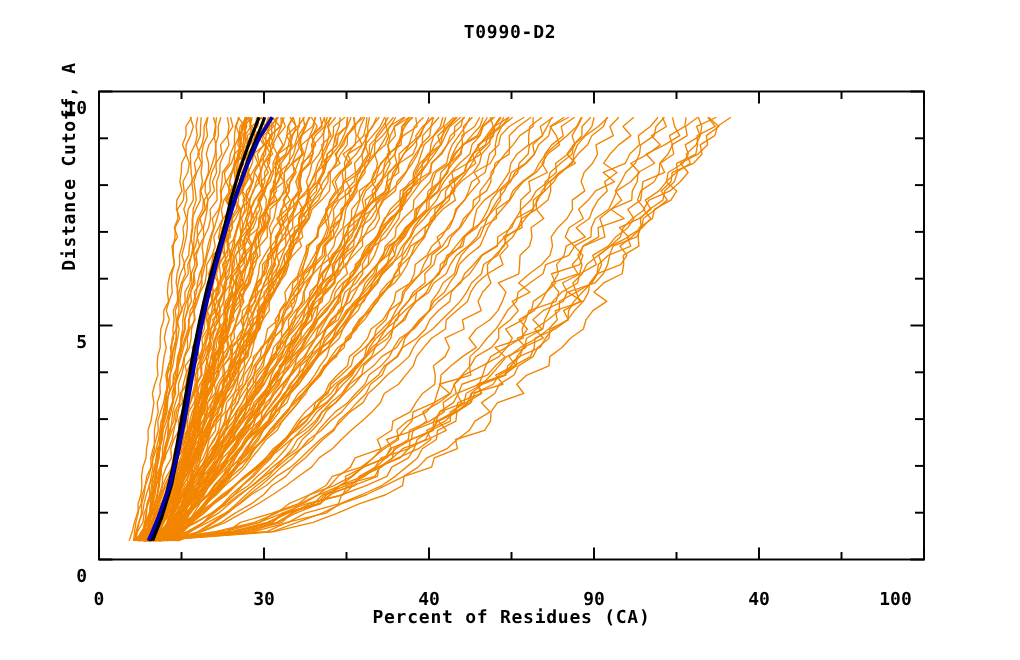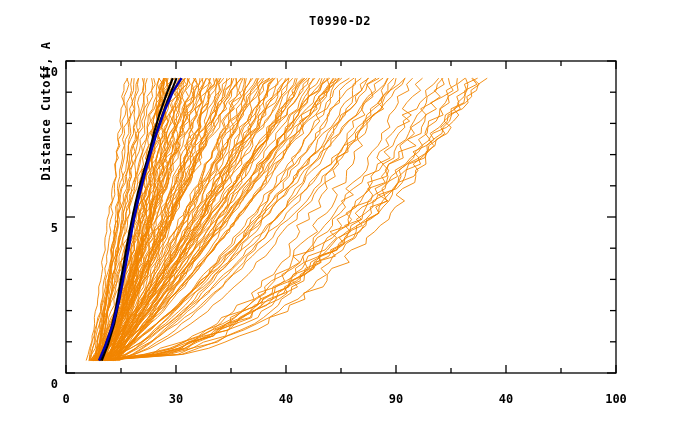--- a/index.html
+++ b/index.html
@@ -54,20 +54,21 @@
   .yt{transform:translate(-100%,-50%);}
 </style>
 </head>
 <body>
 
 <div id="root">
 
   <div id="title">T0990-D2</div>
 
   <div id="ylabel">Distance Cutoff, A</div>
+  <div id="xlabel">Percent of Residues (CA)</div>
 
   <svg id="plot-svg" width="680" height="440">
     <defs>
       <clipPath id="plotclip">
           <rect x="66" y="61" width="550" height="312"></rect>
         </clipPath>
     </defs>
     <g id="curves" clip-path="url(#plotclip)">
         <path d="M110.60 360.52 L111.62 354.38 L112.57 348.24 L114.11 342.11 L116.35 335.97 L117.13 329.83 L119.52 323.69 L120.74 317.55 L122.38 311.41 L123.36 305.28 L124.53 299.14 L123.42 293.00 L124.82 286.86 L127.68 280.72 L129.26 274.58 L130.11 268.45 L129.83 262.31 L130.97 256.17 L134.16 250.03 L134.34 243.89 L133.52 237.75 L137.52 231.62 L136.57 225.48 L139.36 219.34 L140.27 213.20 L138.14 207.06 L141.61 200.93 L140.14 194.79 L142.49 188.65 L142.39 182.51 L146.22 176.37 L144.56 170.23 L149.19 164.10 L147.43 157.96 L148.08 151.82 L153.78 145.68 L153.55 139.54 L155.75 133.40 L156.40 127.27 L156.87 121.13 L156.48 114.99 L156.38 108.85 L156.29 102.71 L162.15 96.57 L162.44 90.44 L163.45 84.30 L158.67 78.16 " fill="none" stroke="#f28500" stroke-width="0.9" stroke-linejoin="round"></path>
         <path d="M107.34 360.52 L109.56 354.38 L111.27 348.24 L113.78 342.11 L114.91 335.97 L117.80 329.83 L118.07 323.69 L119.73 317.55 L121.51 311.41 L122.96 305.28 L124.97 299.14 L127.03 293.00 L125.97 286.86 L129.14 280.72 L130.64 274.58 L130.13 268.45 L132.29 262.31 L131.34 256.17 L134.37 250.03 L133.61 243.89 L136.00 237.75 L138.12 231.62 L140.58 225.48 L138.65 219.34 L139.19 213.20 L143.78 207.06 L142.32 200.93 L145.53 194.79 L145.59 188.65 L144.32 182.51 L145.66 176.37 L147.14 170.23 L149.01 164.10 L148.69 157.96 L150.93 151.82 L152.65 145.68 L153.71 139.54 L153.63 133.40 L153.33 127.27 L157.04 121.13 L158.60 114.99 L158.62 108.85 L159.95 102.71 L160.46 96.57 L160.30 90.44 L161.72 84.30 L165.89 78.16 " fill="none" stroke="#f28500" stroke-width="0.9" stroke-linejoin="round"></path>
@@ -264,18 +265,18 @@
         <line x1="616" y1="61" x2="607" y2="61" stroke="#000" stroke-width="1.3"></line>
       </g>
   </svg>
 
   <div id="ticklabels">
       <div class="tick-lbl xt" style="left: 66px; top: 381px;">0</div>
       <div class="tick-lbl xt" style="left: 176px; top: 381px;">30</div>
       <div class="tick-lbl xt" style="left: 286px; top: 381px;">40</div>
       <div class="tick-lbl xt" style="left: 396px; top: 381px;">90</div>
       <div class="tick-lbl xt" style="left: 506px; top: 381px;">40</div>
-      <div class="tick-lbl xt" style="left: 616px; top: 381px;">100</div>
+      <div class="tick-lbl xt" style="left: 597px; top: 381px;">100</div>
       <div class="tick-lbl yt" style="left: 58px; top: 373px;">0</div>
       <div class="tick-lbl yt" style="left: 58px; top: 217px;">5</div>
       <div class="tick-lbl yt" style="left: 58px; top: 61px;">10</div>
     </div>
 </div>
 
 </body></html>

